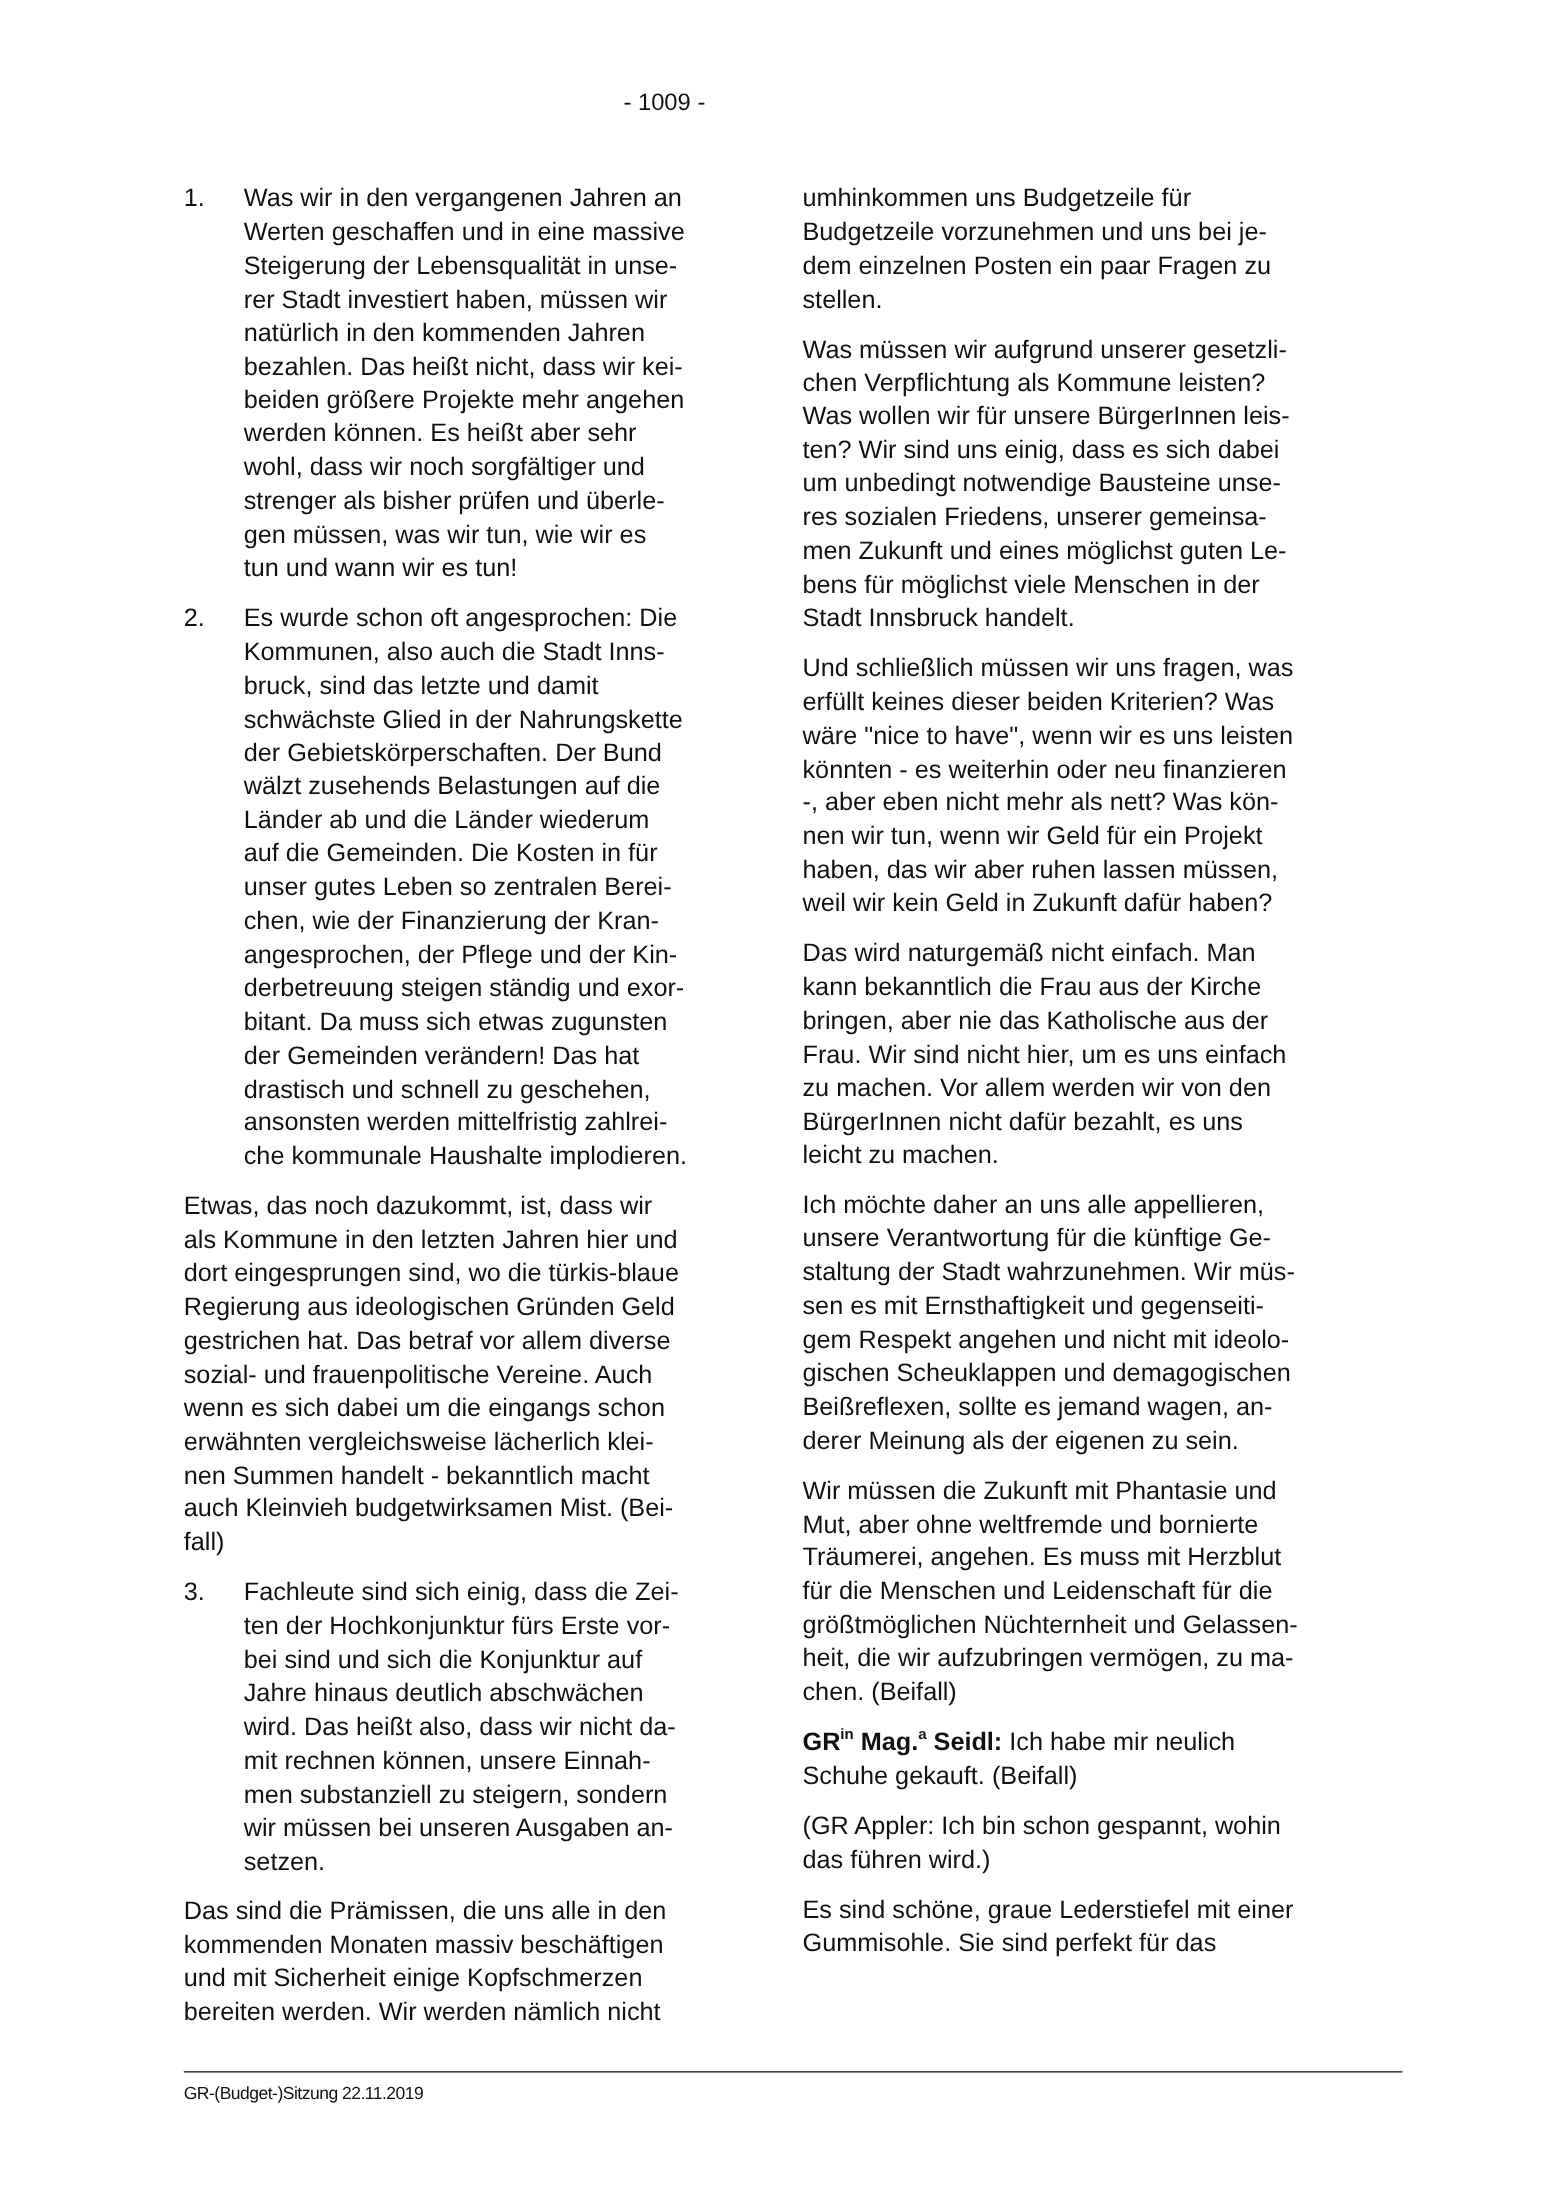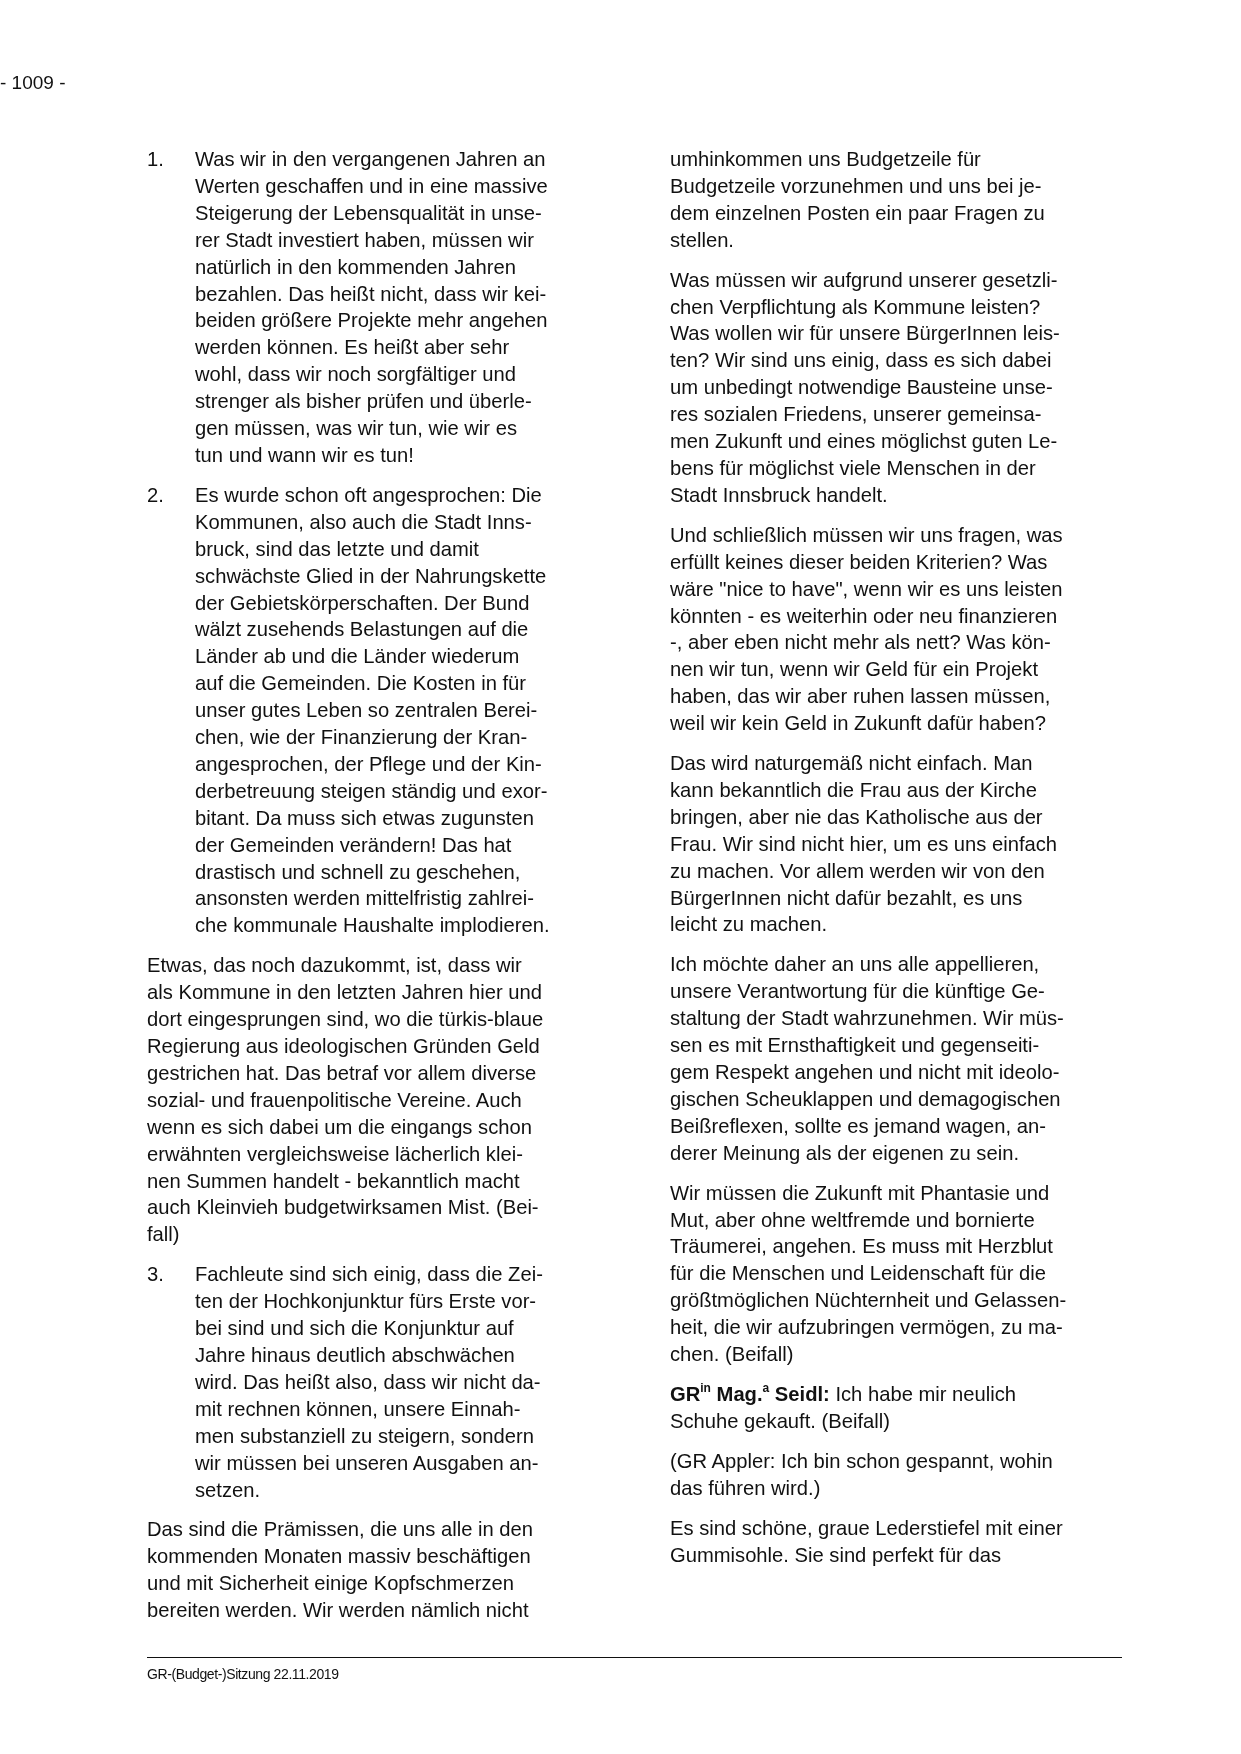--- a/index.html
+++ b/index.html
@@ -1,22 +1,22 @@
 <!DOCTYPE html>
 <html><head>
   <meta charset="utf-8">
   <style>
     html, body { margin: 0; padding: 0; background: #ffffff; }
     body { width: 1241px; height: 1754px; position: relative; overflow: hidden;
            font-family: "Liberation Sans", sans-serif; color: #111111; }
-    .page-number { position: absolute; top: 72px; left: 0; width: 1063px; text-align: left;
+    .page-number { position: absolute; top: 72px; left: 0; width: 1063px; text-align: center;
                    font-size: 19px; }
     .col { position: absolute; top: 146px; width: 470px; font-size: 20.2px; line-height: 26.9px; }
     .col-left { left: 147px; }
-    .col-right { left: 670px; }
+    .col-right { left: 642px; }
     .para { margin: 0 0 13px 0; }
     .line { display: block; white-space: nowrap; }
     .li { position: relative; padding-left: 48px; margin: 0 0 13px 0; }
     .li .num { position: absolute; left: 0; top: 0; }
     .bold { font-weight: bold; }
     sup { font-size: 12px; line-height: 0; position: relative; top: -1px; vertical-align: super; }
     .footer-rule { position: absolute; top: 1657px; left: 147px; width: 975px; height: 1px; background: #111; }
     .footer-text { position: absolute; top: 1666px; left: 147px; font-size: 14px; letter-spacing: -0.4px; }
   </style>
 </head>

